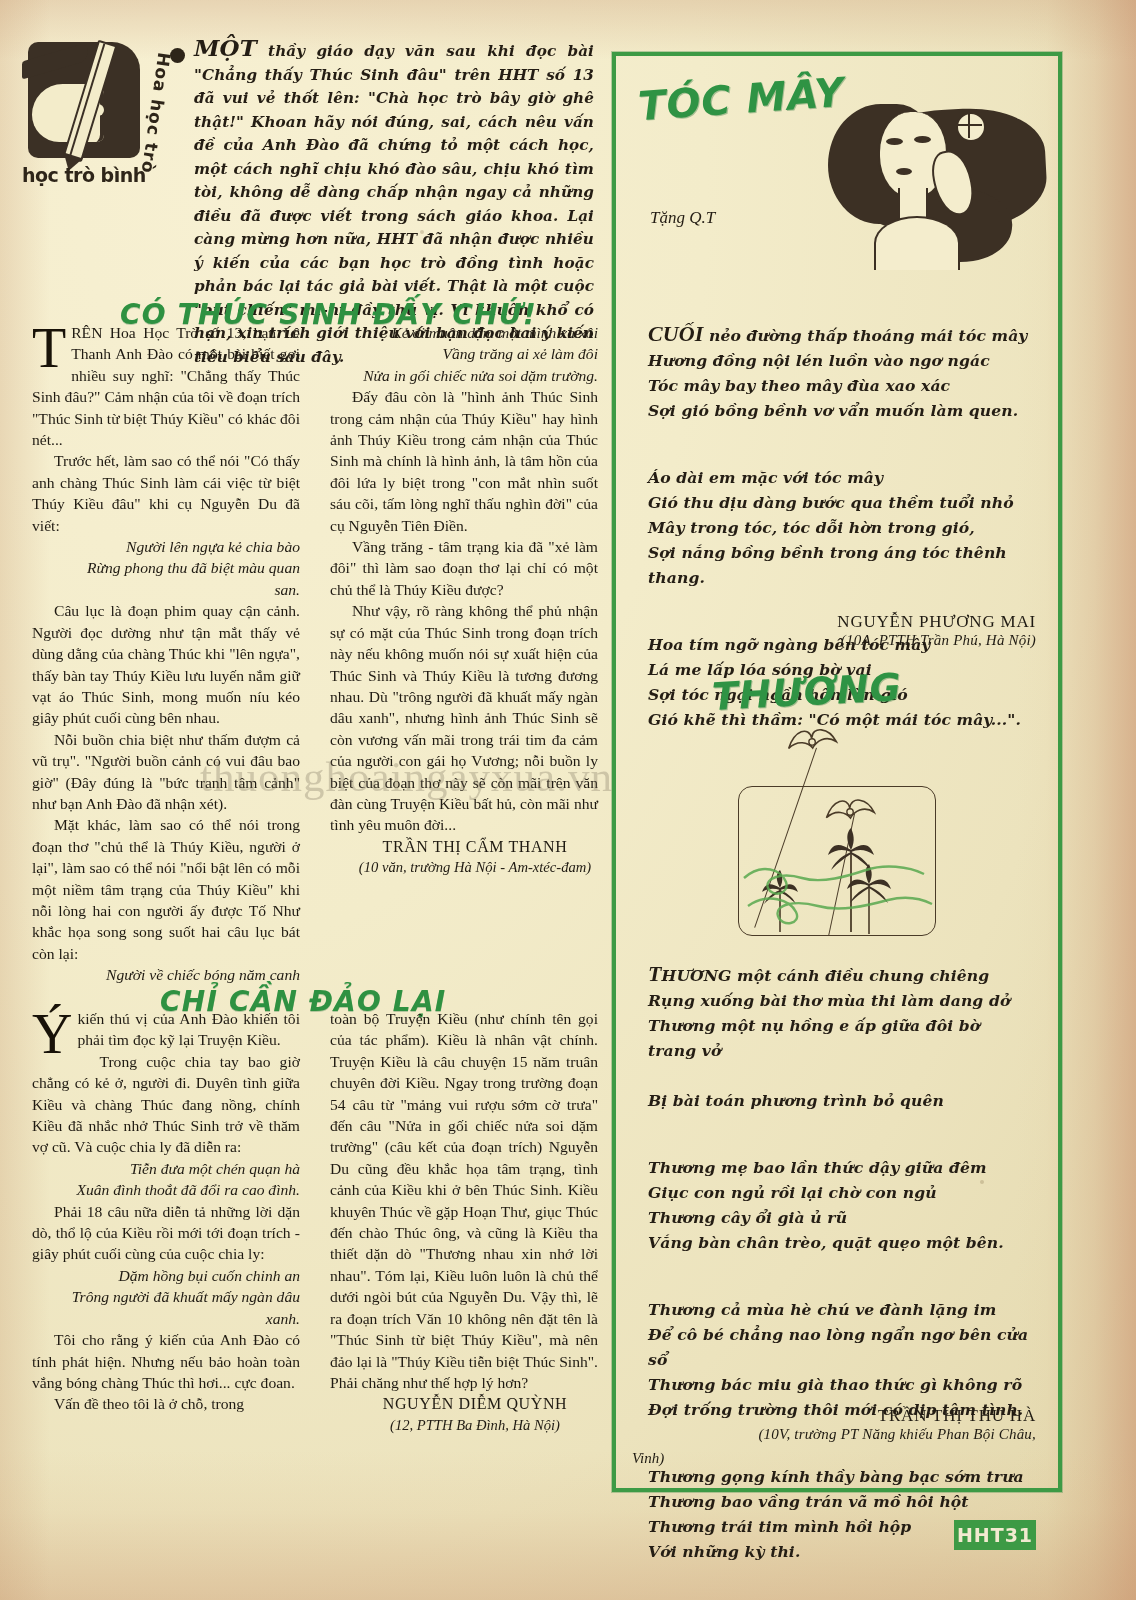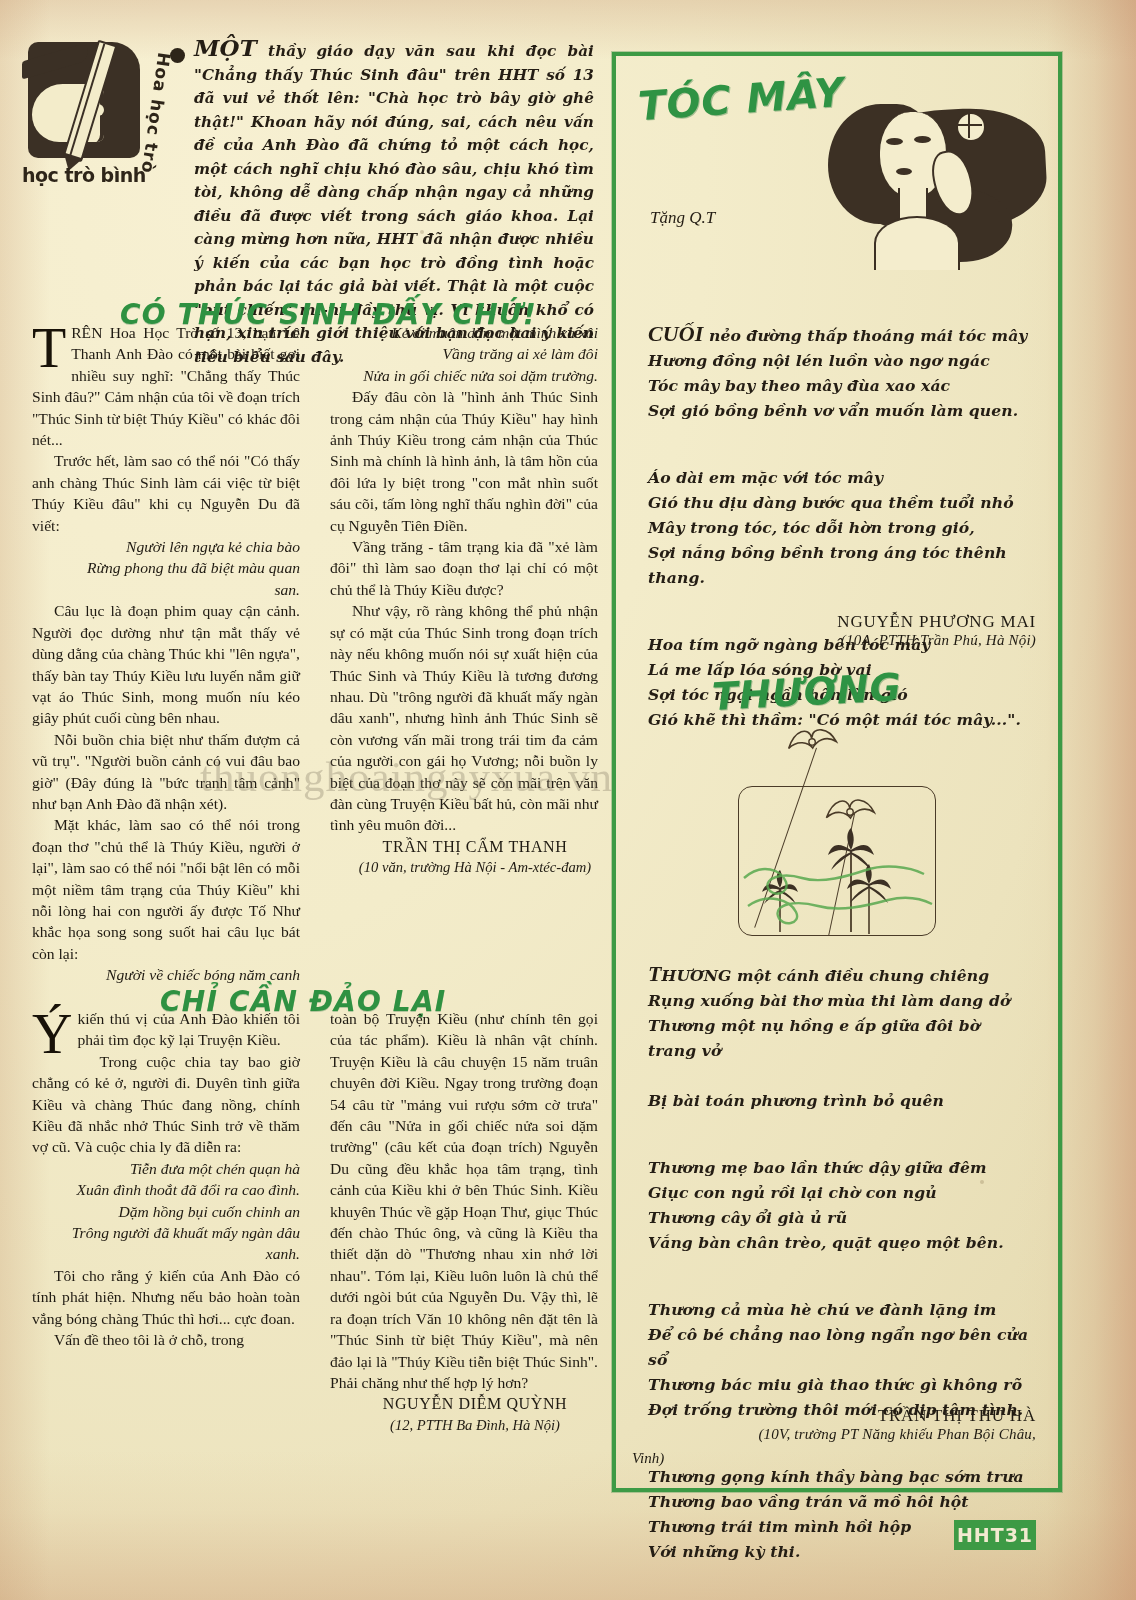--- a/index.html
+++ b/index.html
@@ -297,20 +297,21 @@
     <p class="sig-sub">(10 văn, trường Hà Nội - Am-xtéc-đam)</p>
   </div>
 
   <div class="art-head" id="head2">CHỈ CẦN ĐẢO LẠI</div>
 
   <div class="col" id="a2c1">
     <p class="no-ind"><span class="dropcap">Ý</span><span> kiến thú vị của Anh Đào khiến tôi phải tìm đọc kỹ lại Truyện Kiều.</span></p>
     <p>Trong cuộc chia tay bao giờ chẳng có kẻ ở, người đi. Duyên tình giữa Kiều và chàng Thúc đang nồng, chính Kiều đã nhắc nhở Thúc Sinh trở về thăm vợ cũ. Và cuộc chia ly đã diễn ra:</p>
     <p class="verse">Tiễn đưa một chén quạn hà</p>
     <p class="verse">Xuân đình thoắt đã đổi ra cao đình.</p>
+    <p>Phải 18 câu nữa diễn tả những lời dặn dò, thổ lộ của Kiều rồi mới tới đoạn trích - giây phút cuối cùng của cuộc chia ly:</p>
     <p class="verse">Dặm hồng bụi cuốn chinh an</p>
     <p class="verse">Trông người đã khuất mấy ngàn dâu xanh.</p>
     <p>Tôi cho rằng ý kiến của Anh Đào có tính phát hiện. Nhưng nếu bảo hoàn toàn vắng bóng chàng Thúc thì hơi... cực đoan.</p>
     <p>Vấn đề theo tôi là ở chỗ, trong</p>
   </div>
 
   <div class="col" id="a2c2">
     <p class="no-ind">toàn bộ Truyện Kiều (như chính tên gọi của tác phẩm). Kiều là nhân vật chính. Truyện Kiều là câu chuyện 15 năm truân chuyên đời Kiều. Ngay trong trường đoạn 54 câu từ "mảng vui rượu sớm cờ trưa" đến câu "Nửa in gối chiếc nửa soi dặm trường" (câu kết của đoạn trích) Nguyễn Du cũng đều khắc họa tâm trạng, tình cảnh của Kiều khi ở bên Thúc Sinh. Kiều khuyên Thúc về gặp Hoạn Thư, giục Thúc đến chào Thúc ông, và cũng là Kiều tha thiết dặn dò "Thương nhau xin nhớ lời nhau". Tóm lại, Kiều luôn luôn là chủ thể dưới ngòi bút của Nguyễn Du. Vậy thì, lẽ ra đoạn trích Văn 10 không nên đặt tên là "Thúc Sinh từ biệt Thúy Kiều", mà nên đảo lại là "Thúy Kiều tiễn biệt Thúc Sinh". Phải chăng như thế hợp lý hơn?</p>
     <p class="sig">NGUYỄN DIỄM QUỲNH</p>
     <p class="sig-sub">(12, PTTH Ba Đình, Hà Nội)</p>

